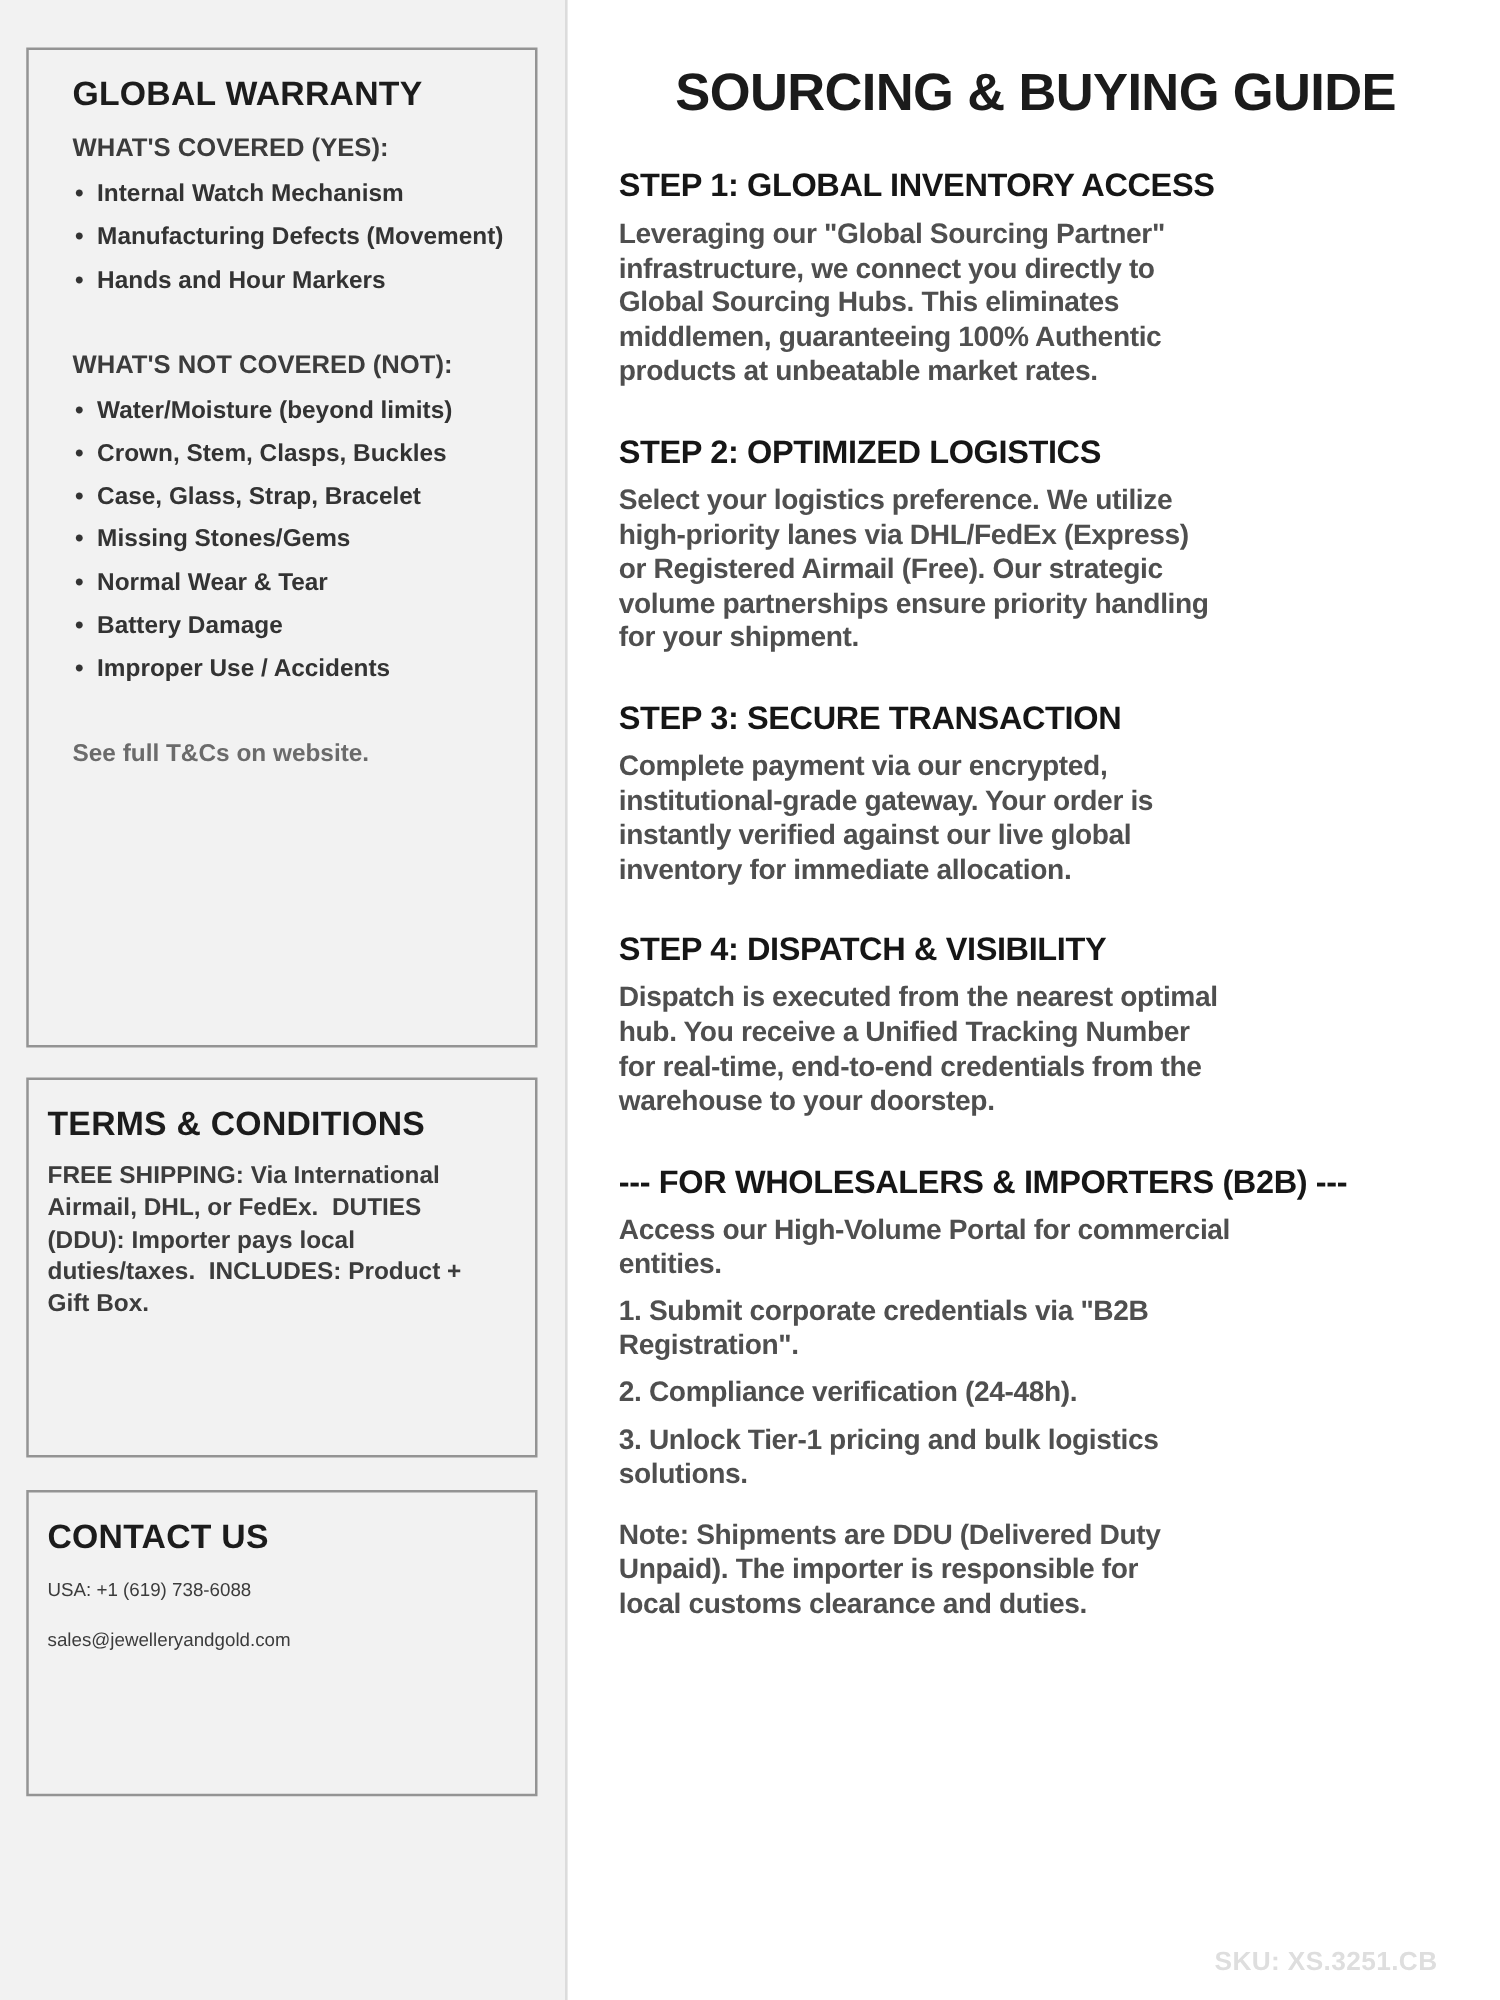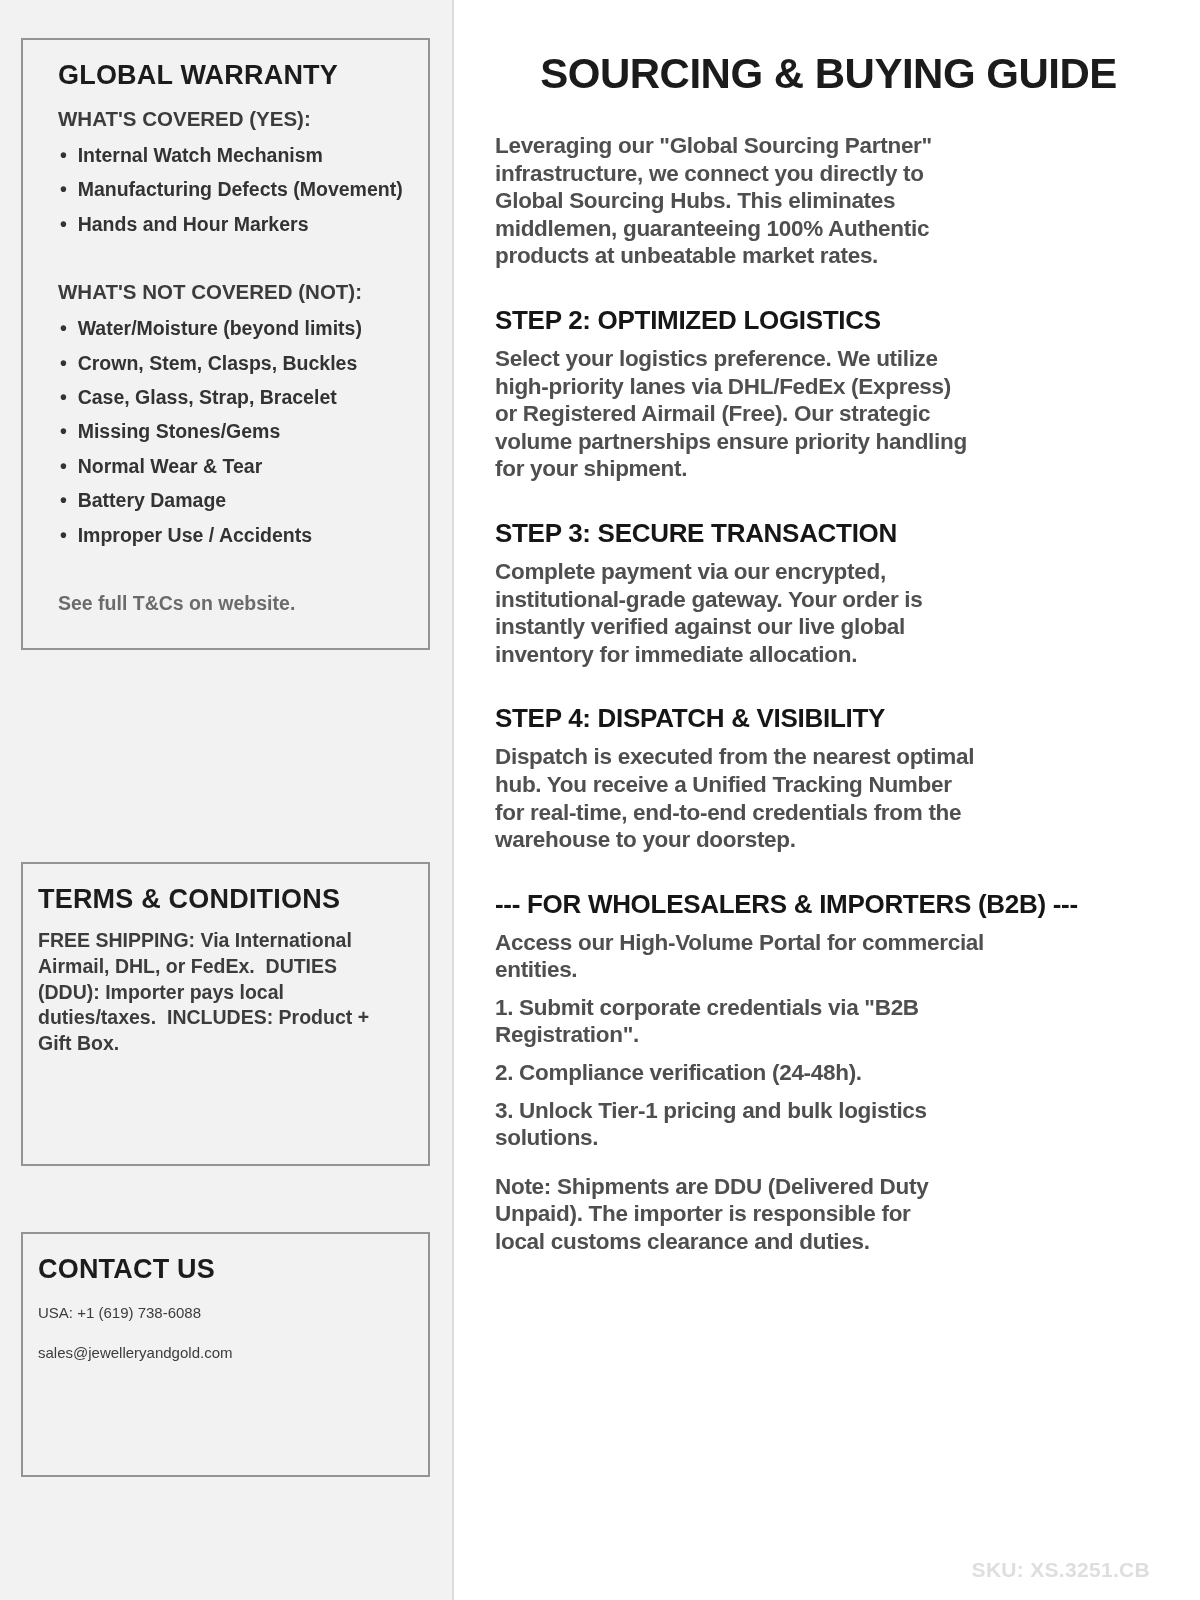--- a/index.html
+++ b/index.html
@@ -19,23 +19,23 @@
     border-right: 2px solid #dcdcdc;
     box-sizing: border-box;
   }
   .panel {
     position: absolute; left: 21px; width: 409px;
     box-sizing: border-box;
     border: 2px solid #949494;
     background: #f2f2f2;
     padding: 18px 16px 0 15px;
   }
-  .panel-warranty { top: 38px;  height: 612px; padding-left: 35px; }
+  .panel-warranty { top: 38px;  height: 800px; padding-left: 35px; }
   .panel-terms    { top: 862px; height: 304px; }
-  .panel-contact  { top: 1232px;height: 245px; }
+  .panel-contact  { top: 1192px;height: 245px; }
 
   .panel h2 {
     margin: 0;
     font-size: 27px; line-height: 34px;
     font-weight: bold; color: #1c1c1c;
     letter-spacing: 0.2px;
   }
   .sub-heading {
     margin: 14px 0 0 0;
     font-size: 20.5px; line-height: 26px;
@@ -153,20 +153,21 @@
     <p class="contact-line">USA: +1 (619) 738-6088</p>
     <p class="contact-line">sales@jewelleryandgold.com</p>
   </section>
 
 </aside>
 
 <main class="main">
   <h1 class="main-title">SOURCING &amp; BUYING GUIDE</h1>
 
   <section class="step">
+    <h3 class="step-heading">STEP 1: GLOBAL INVENTORY ACCESS</h3>
     <p class="step-body">Leveraging our "Global Sourcing Partner"
 infrastructure, we connect you directly to
 Global Sourcing Hubs. This eliminates
 middlemen, guaranteeing 100% Authentic
 products at unbeatable market rates.</p>
   </section>
 
   <section class="step">
     <h3 class="step-heading">STEP 2: OPTIMIZED LOGISTICS</h3>
     <p class="step-body">Select your logistics preference. We utilize

